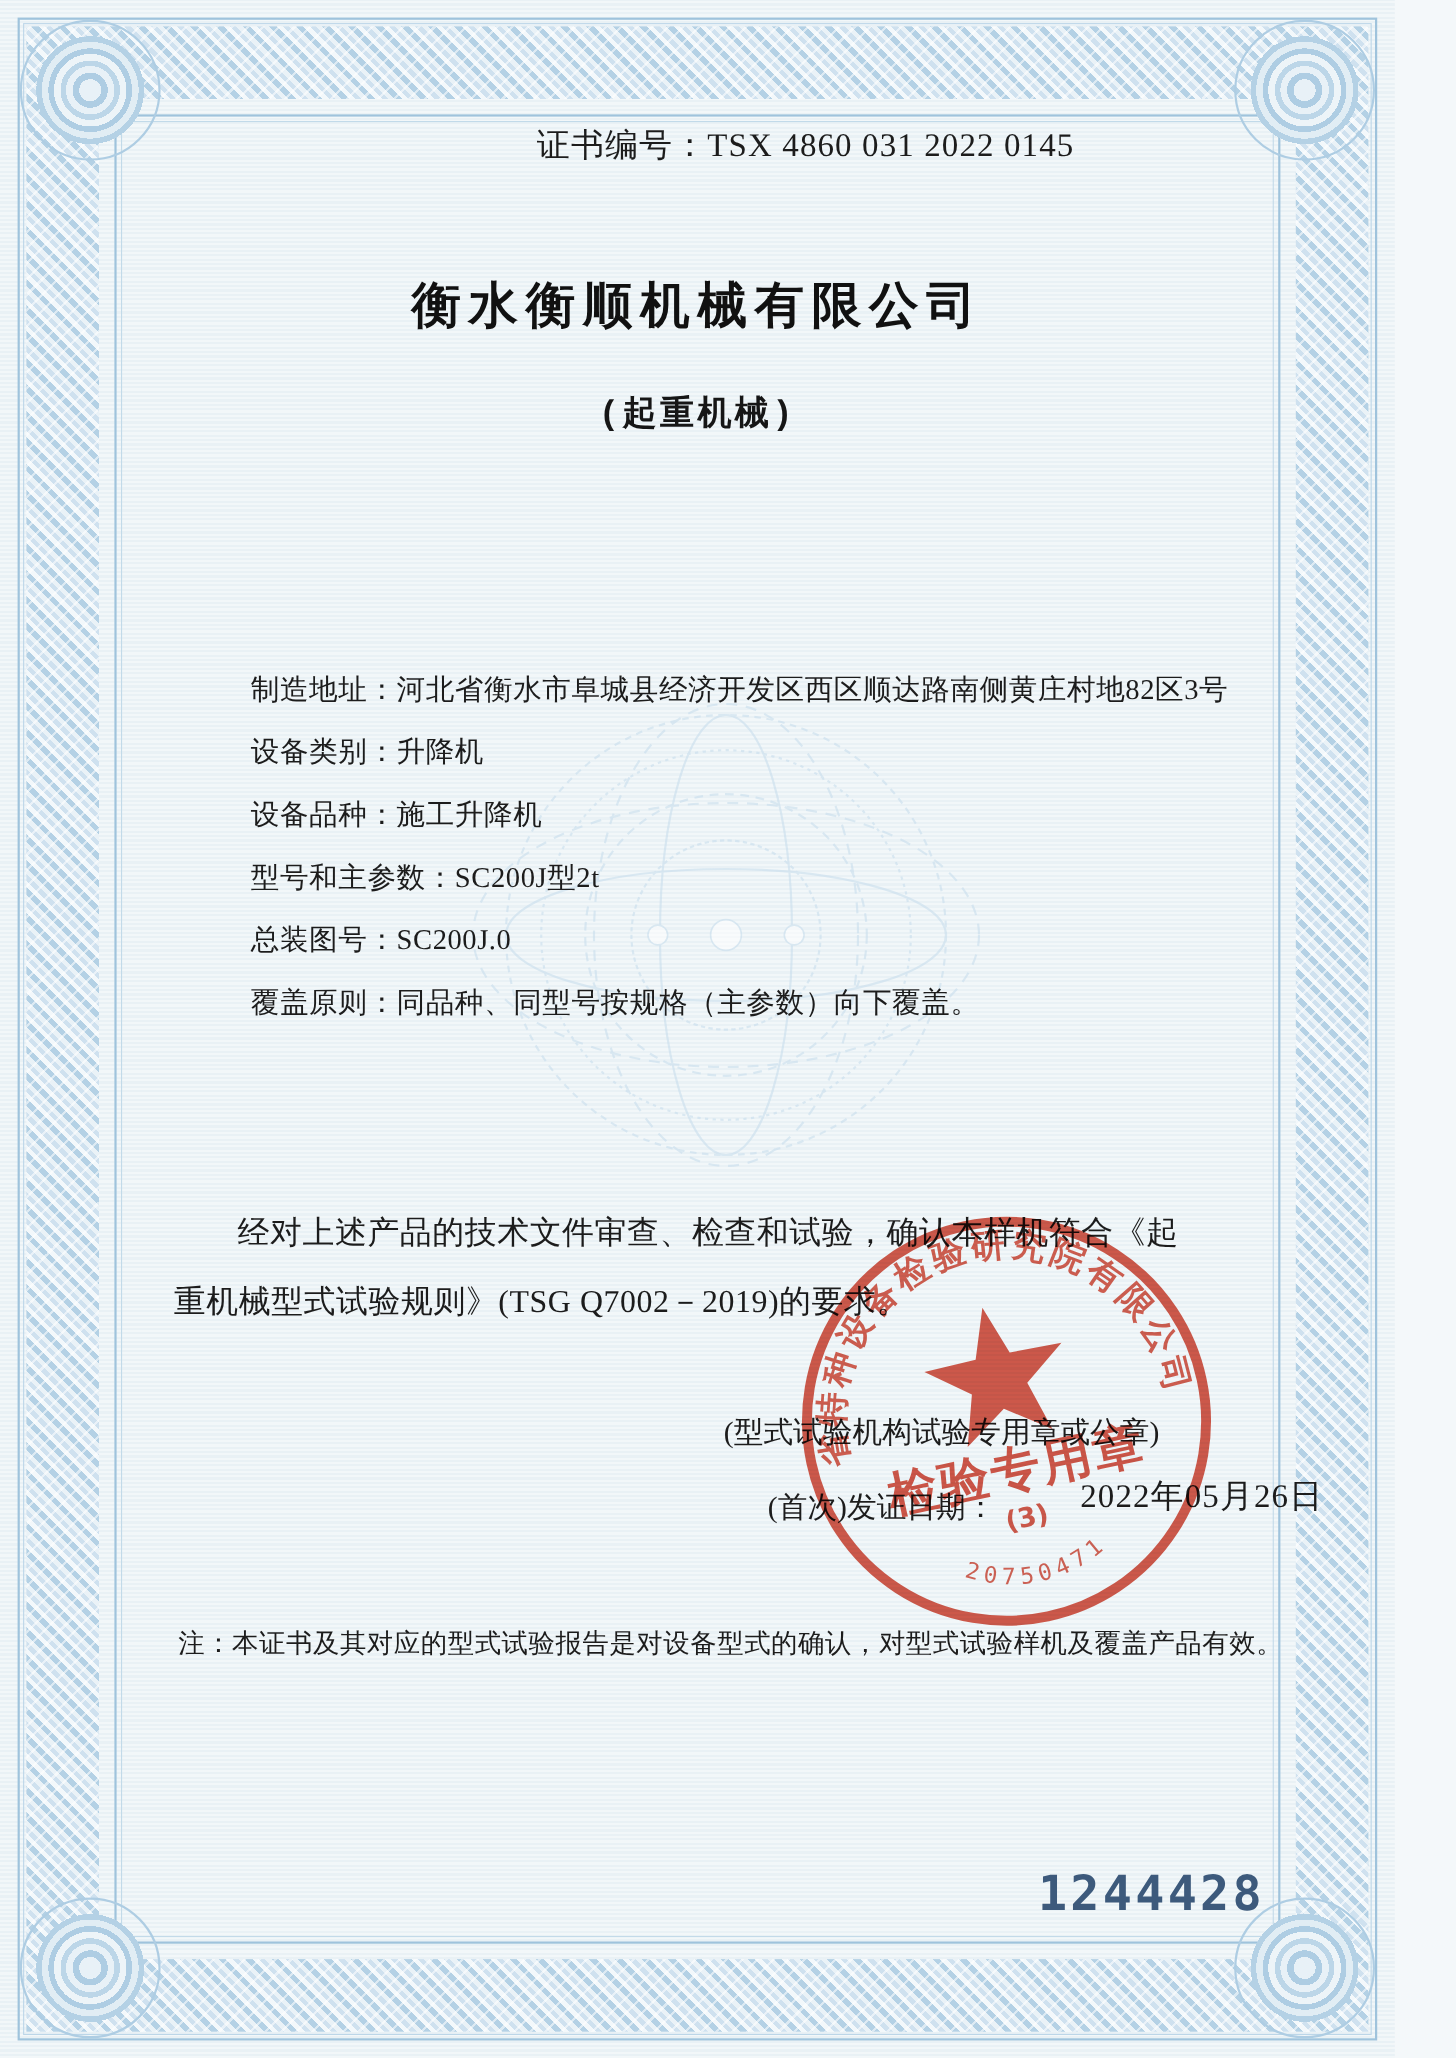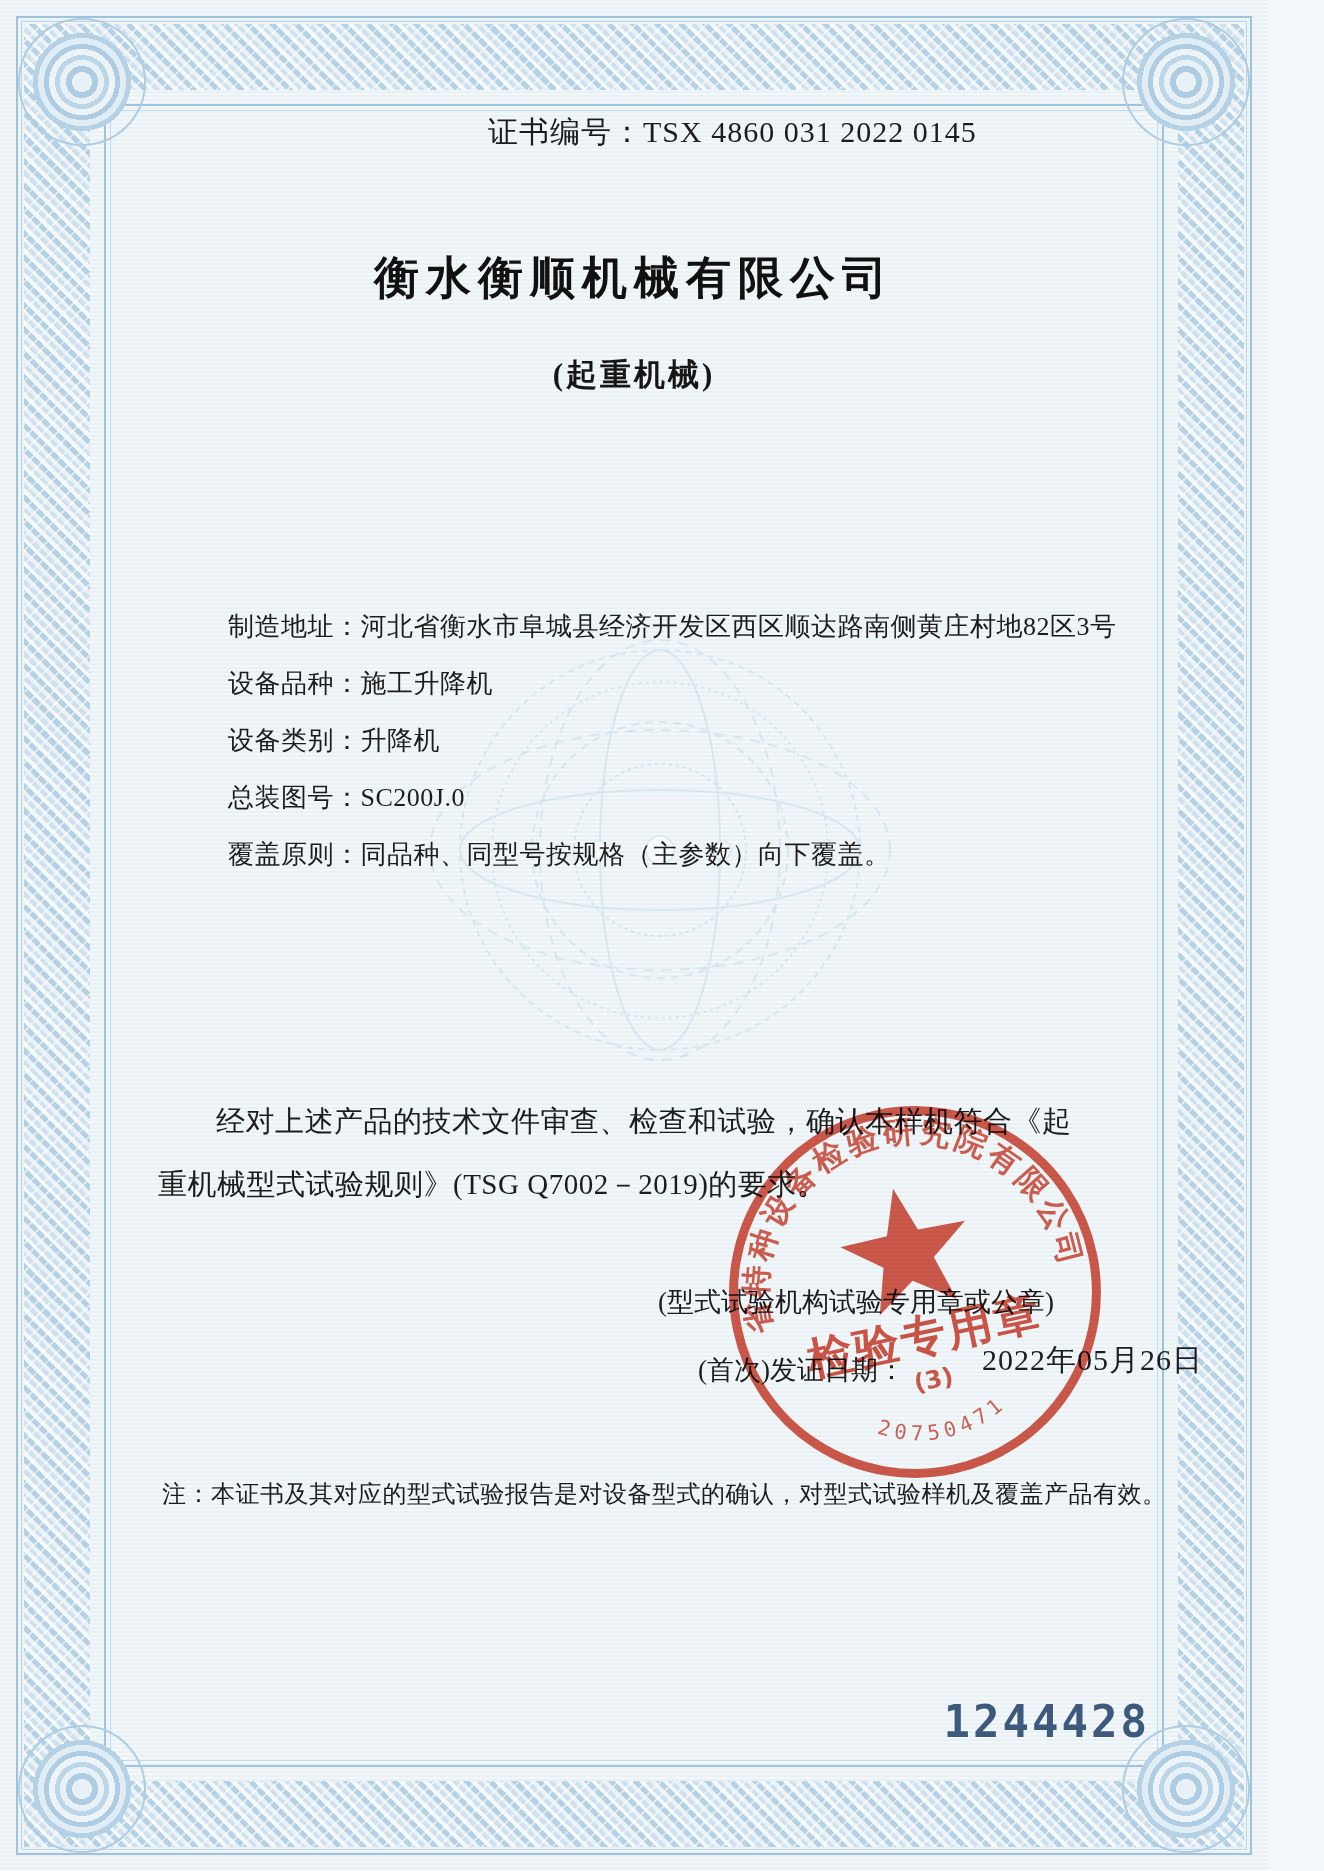--- a/index.html
+++ b/index.html
@@ -37,21 +37,21 @@
   .watermark{position:absolute;left:380px;top:620px;opacity:.55;pointer-events:none;}
   
   .cert-no{position:absolute;left:488px;top:112px;font-size:30px;letter-spacing:1px;white-space:nowrap;}
   .title{
     position:absolute;left:0;top:248px;width:100%;text-align:center;
     font-family:"DejaVu Sans","Liberation Sans",sans-serif;
     font-weight:900;font-size:45px;letter-spacing:7px;color:#111;
   }
   .subtitle{
     position:absolute;left:0;top:354px;width:100%;text-align:center;
-    font-family:Liberation Serif, serif;
+    font-family:Liberation Mono, monospace;
     font-weight:700;font-size:31px;letter-spacing:3px;color:#161616;
   }
   .fields{position:absolute;left:228px;top:598px;width:900px;}
   .field-row{height:57px;line-height:57px;font-size:26px;white-space:nowrap;letter-spacing:.5px;}
   .statement{
     position:absolute;left:158px;top:1090px;width:1015px;
     font-size:29px;line-height:63px;letter-spacing:.5px;
   }
   .seal-caption{position:absolute;left:658px;top:1284px;font-size:27px;white-space:nowrap;}
   .issue-line{position:absolute;left:658px;top:1352px;font-size:27px;white-space:nowrap;margin-left:40px;}
@@ -104,24 +104,27 @@
   </div>
 
   <div class="title">衡水衡顺机械有限公司</div>
   <div class="subtitle">(起重机械)</div>
 
   <div class="fields">
     <div class="field-row">
       <span>制造地址：</span><span>河北省衡水市阜城县经济开发区西区顺达路南侧黄庄村地82区3号</span>
     </div>
     <div class="field-row">
+      <span>设备类别：</span><span>升降机</span>
+    </div>
+    <div class="field-row">
       <span>设备品种：</span><span>施工升降机</span>
     </div>
     <div class="field-row">
-      <span>设备类别：</span><span>升降机</span>
+      <span>型号和主参数：</span><span>SC200J型2t</span>
     </div>
     <div class="field-row">
       <span>总装图号：</span><span>SC200J.0</span>
     </div>
     <div class="field-row">
       <span>覆盖原则：</span><span>同品种、同型号按规格（主参数）向下覆盖。</span>
     </div>
   </div>
 
   <div class="statement">

